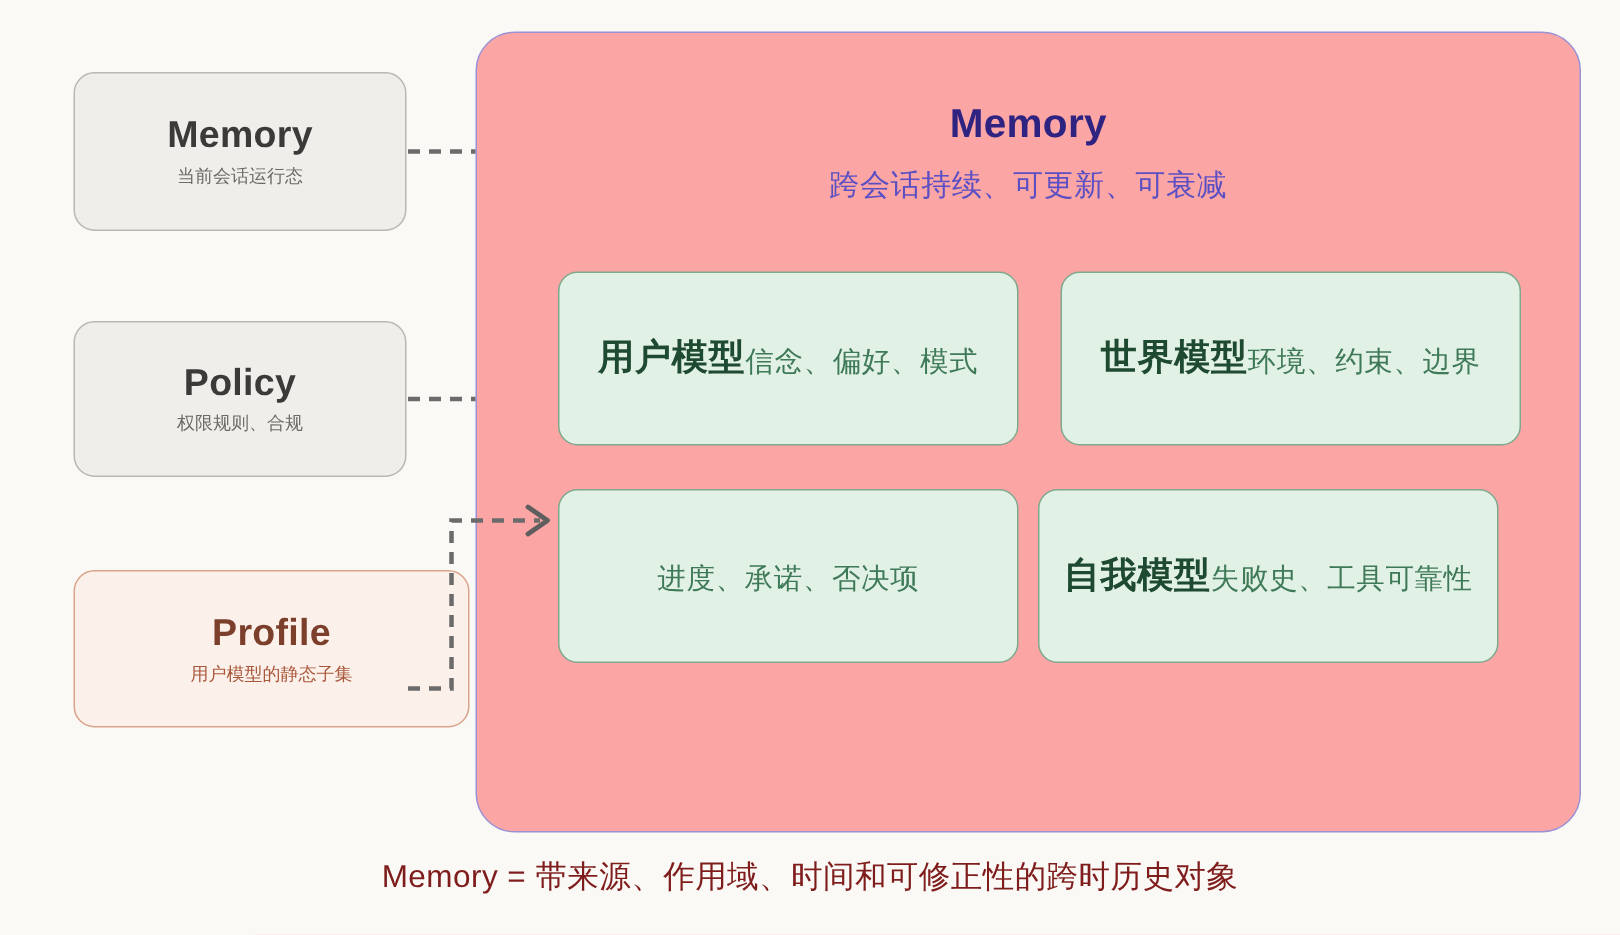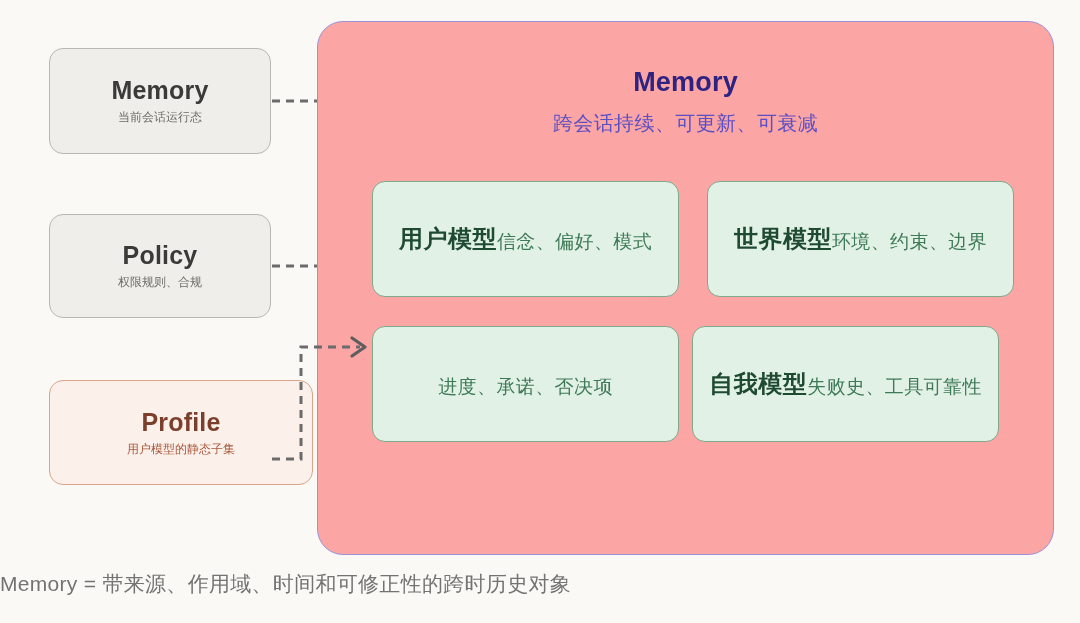--- a/index.html
+++ b/index.html
@@ -118,23 +118,23 @@
     margin-top: 6px;
     letter-spacing: 0.4px;
   }
 
   
   #caption {
     position: absolute;
     left: 0;
     right: 0;
     top: 570px;
-    text-align: left;
+    text-align: center;
     font-size: 21px;
-    color: #737373;
+    color: #7f1d1d;
     letter-spacing: 0.3px;
   }
 
   
   #connectors {
     position: absolute;
     left: 0;
     top: 0;
     width: 1080px;
     height: 623px;

